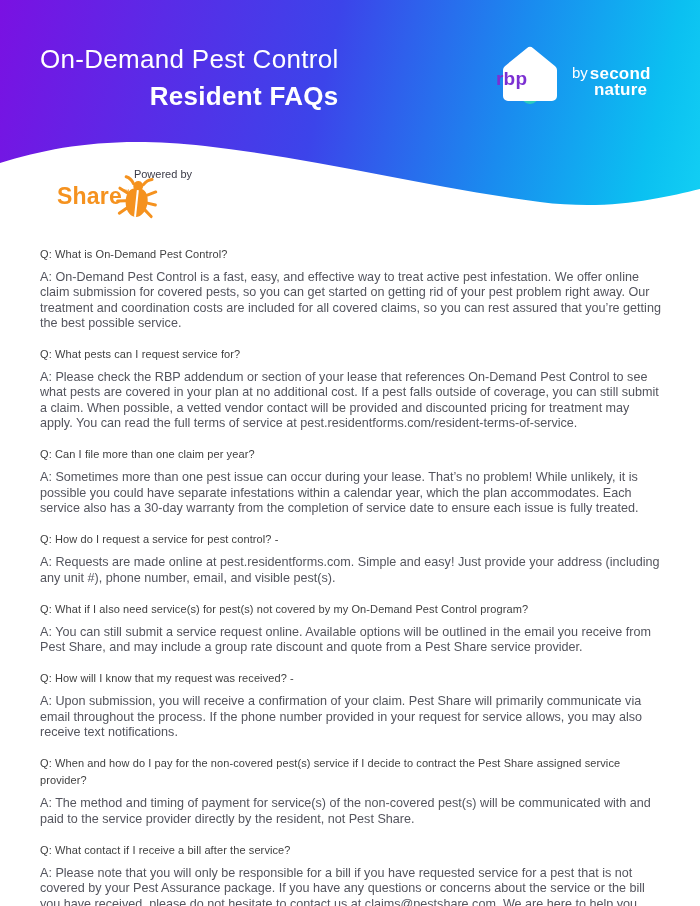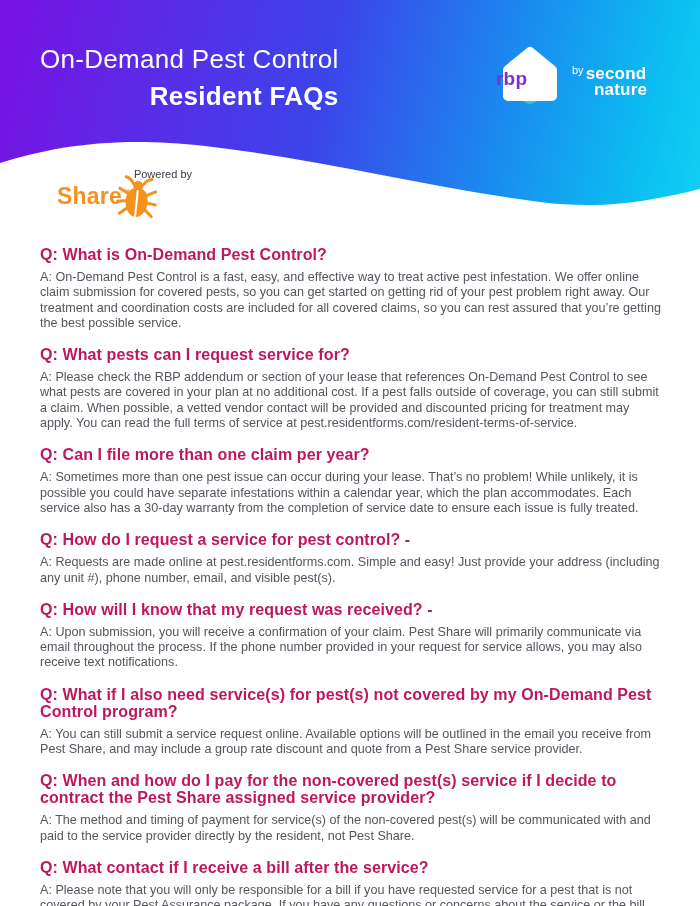--- a/index.html
+++ b/index.html
@@ -24,35 +24,35 @@
   .rbp-diamond {
     position:absolute; left:13px; top:15px; width:42px; height:42px;
     background:#2fcdbb; border-radius:9px; transform:rotate(45deg);
   }
   .rbp-house { position:absolute; left:0; top:0; width:68px; height:72px; }
   .rbp-text {
     position:absolute; left:0; top:26px; width:68px; text-align:left;
     color:#7b2fd2; font-size:19px; font-weight:700; letter-spacing:.2px;
   }
   .sn-logo { position:absolute; left:572px; top:64px; color:#ffffff; width:90px; }
-  .sn-by { font-size:11px; font-weight:400; vertical-align:top; margin-right:2px;text-align:right; }
+  .sn-by { font-size:15px; font-weight:400; vertical-align:top; margin-right:2px;text-align:right; }
   .sn-word { font-size:17px; font-weight:700; letter-spacing:.2px; display:inline; }
   .sn-line2 { font-size:17px; font-weight:700; letter-spacing:.2px; margin-left:22px; margin-top:-4px; }
   
   .powered { position:absolute; left:42px; top:168px; width:150px; }
   .powered-label { font-size:11px; color:#3b3b47; font-weight:400; margin-bottom:2px;text-align:right; }
   .ps-line1 { font-size:23px; font-weight:800; color:#f5921f; line-height:22px; letter-spacing:.2px; }
   .ps-line2 { font-size:23px; font-weight:800; color:#f5921f; line-height:22px; margin-left:15px; letter-spacing:.2px; }
   .ps-tm { font-size:8px; vertical-align:super; font-weight:700; }
   .bug { position:absolute; left:74px; top:7px; width:42px; height:46px; transform:rotate(6deg); }
   
   .faq-list { position:absolute; top:246px; left:40px; width:622px; }
   .faq-item { margin-bottom:15px; }
   .faq-q {
-    color:#be185d; font-size:16px; font-weight:700; line-height:17px;
+    color:#404040; font-size:11px; font-weight:400; line-height:17px;
     margin-bottom:7px; letter-spacing:.1px;
   }
   .faq-a { color:#54555e; font-size:12.6px; font-weight:400; line-height:15.3px; }
 </style>
 </head>
 <body>
 
 <div class="page">
 
   <div class="hero">
@@ -110,26 +110,26 @@
     </div>
     <div class="faq-item">
       <div class="faq-q">Q: Can I file more than one claim per year?</div>
       <div class="faq-a">A: Sometimes more than one pest issue can occur during your lease. That’s no problem! While unlikely, it is possible you could have separate infestations within a calendar year, which the plan accommodates. Each service also has a 30-day warranty from the completion of service date to ensure each issue is fully treated.</div>
     </div>
     <div class="faq-item">
       <div class="faq-q">Q: How do I request a service for pest control? -</div>
       <div class="faq-a">A: Requests are made online at pest.residentforms.com. Simple and easy! Just provide your address (including any unit #), phone number, email, and visible pest(s).</div>
     </div>
     <div class="faq-item">
+      <div class="faq-q">Q: What if I also need service(s) for pest(s) not covered by my On-Demand Pest Control program?</div>
+      <div class="faq-a">A: You can still submit a service request online. Available options will be outlined in the email you receive from Pest Share, and may include a group rate discount and quote from a Pest Share service provider.</div>
+    </div>
+    <div class="faq-item">
       <div class="faq-q">Q: How will I know that my request was received? -</div>
       <div class="faq-a">A: Upon submission, you will receive a confirmation of your claim. Pest Share will primarily communicate via email throughout the process. If the phone number provided in your request for service allows, you may also receive text notifications.</div>
-    </div>
-    <div class="faq-item">
-      <div class="faq-q">Q: What if I also need service(s) for pest(s) not covered by my On-Demand Pest Control program?</div>
-      <div class="faq-a">A: You can still submit a service request online. Available options will be outlined in the email you receive from Pest Share, and may include a group rate discount and quote from a Pest Share service provider.</div>
     </div>
     <div class="faq-item">
       <div class="faq-q">Q: When and how do I pay for the non-covered pest(s) service if I decide to contract the Pest Share assigned service provider?</div>
       <div class="faq-a">A: The method and timing of payment for service(s) of the non-covered pest(s) will be communicated with and paid to the service provider directly by the resident, not Pest Share.</div>
     </div>
     <div class="faq-item">
       <div class="faq-q">Q: What contact if I receive a bill after the service?</div>
       <div class="faq-a">A: Please note that you will only be responsible for a bill if you have requested service for a pest that is not covered by your Pest Assurance package. If you have any questions or concerns about the service or the bill you have received, please do not hesitate to contact us at claims@pestshare.com. We are here to help you resolve any issues and provide you with the best possible service.</div>
     </div>
   </div>

